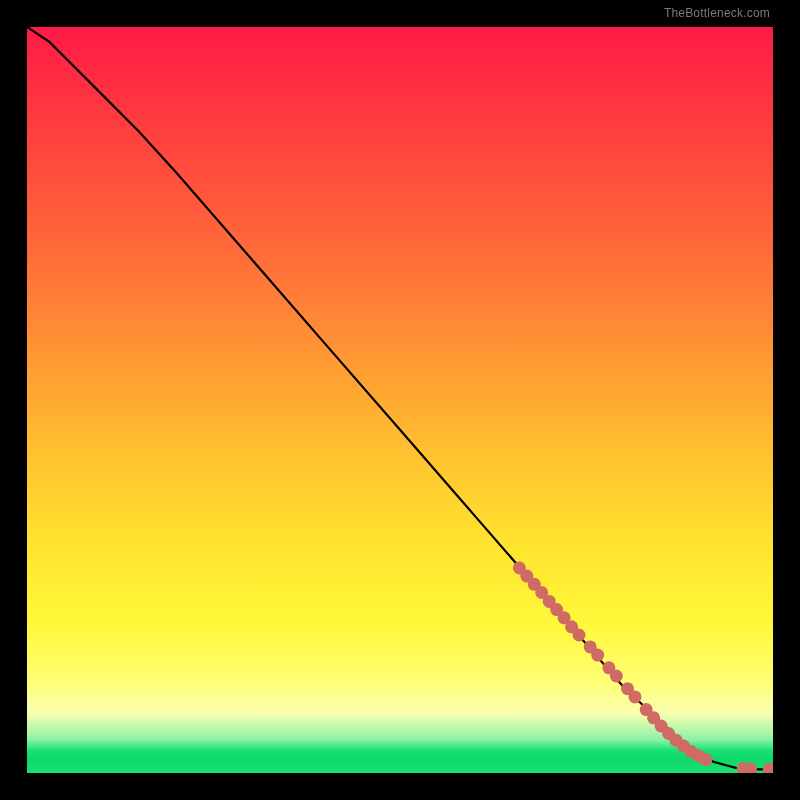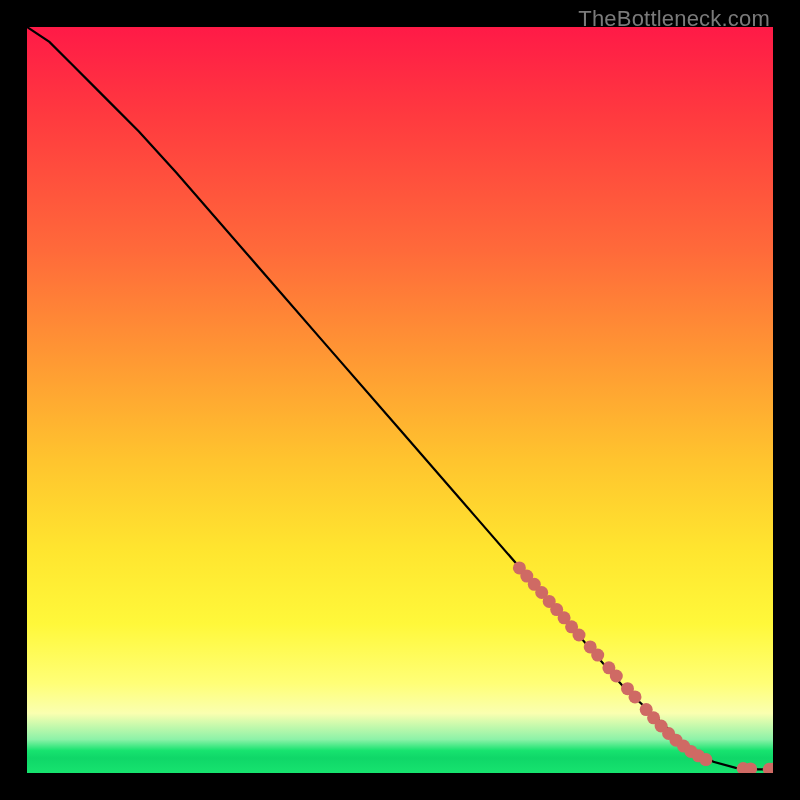--- a/index.html
+++ b/index.html
@@ -44,21 +44,21 @@
       #17e36f 97%,
       #0fd768 98%,
       #17e36f 100%
     );
   }
   .attribution {
     position: absolute;
     top: 6px;
     right: 30px;
     color: #7a7a7a;
-    font-size: 22px;
+    font-size: 12px;
     letter-spacing: 0.2px;
     font-weight: 400;
   }
   svg.curve {
     position: absolute;
     inset: 0;
   }
   .dot {
     fill: #cf6a64;
   }

